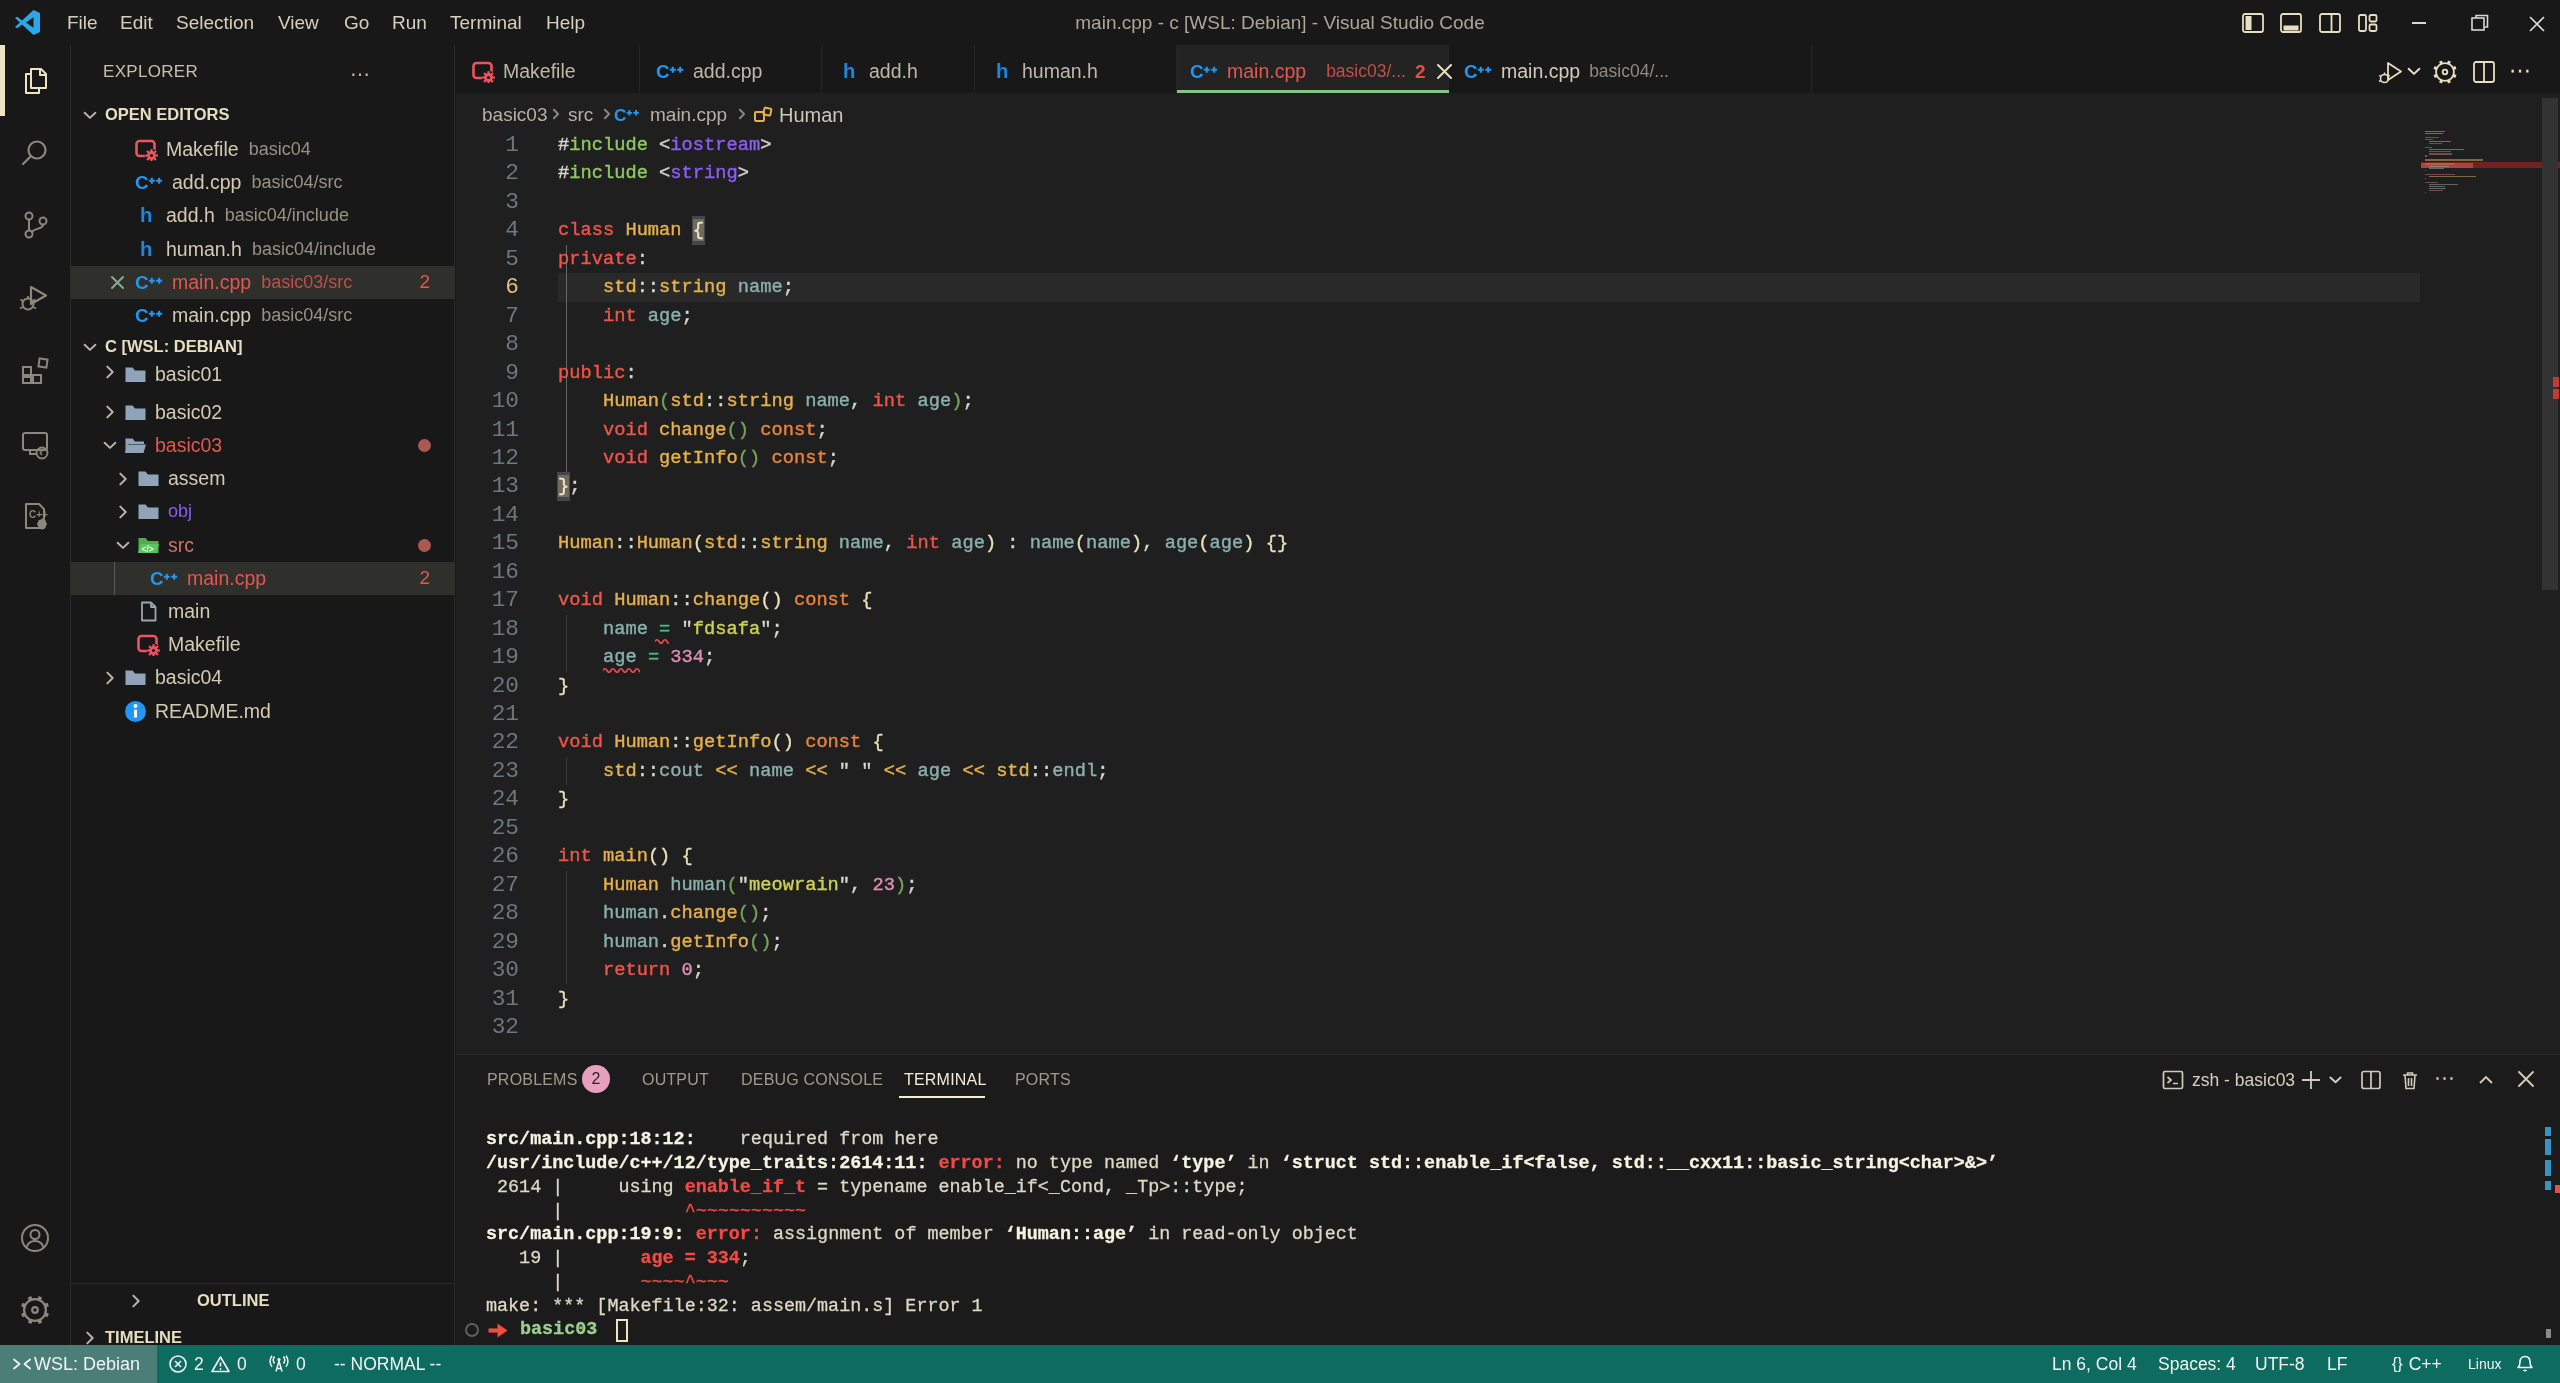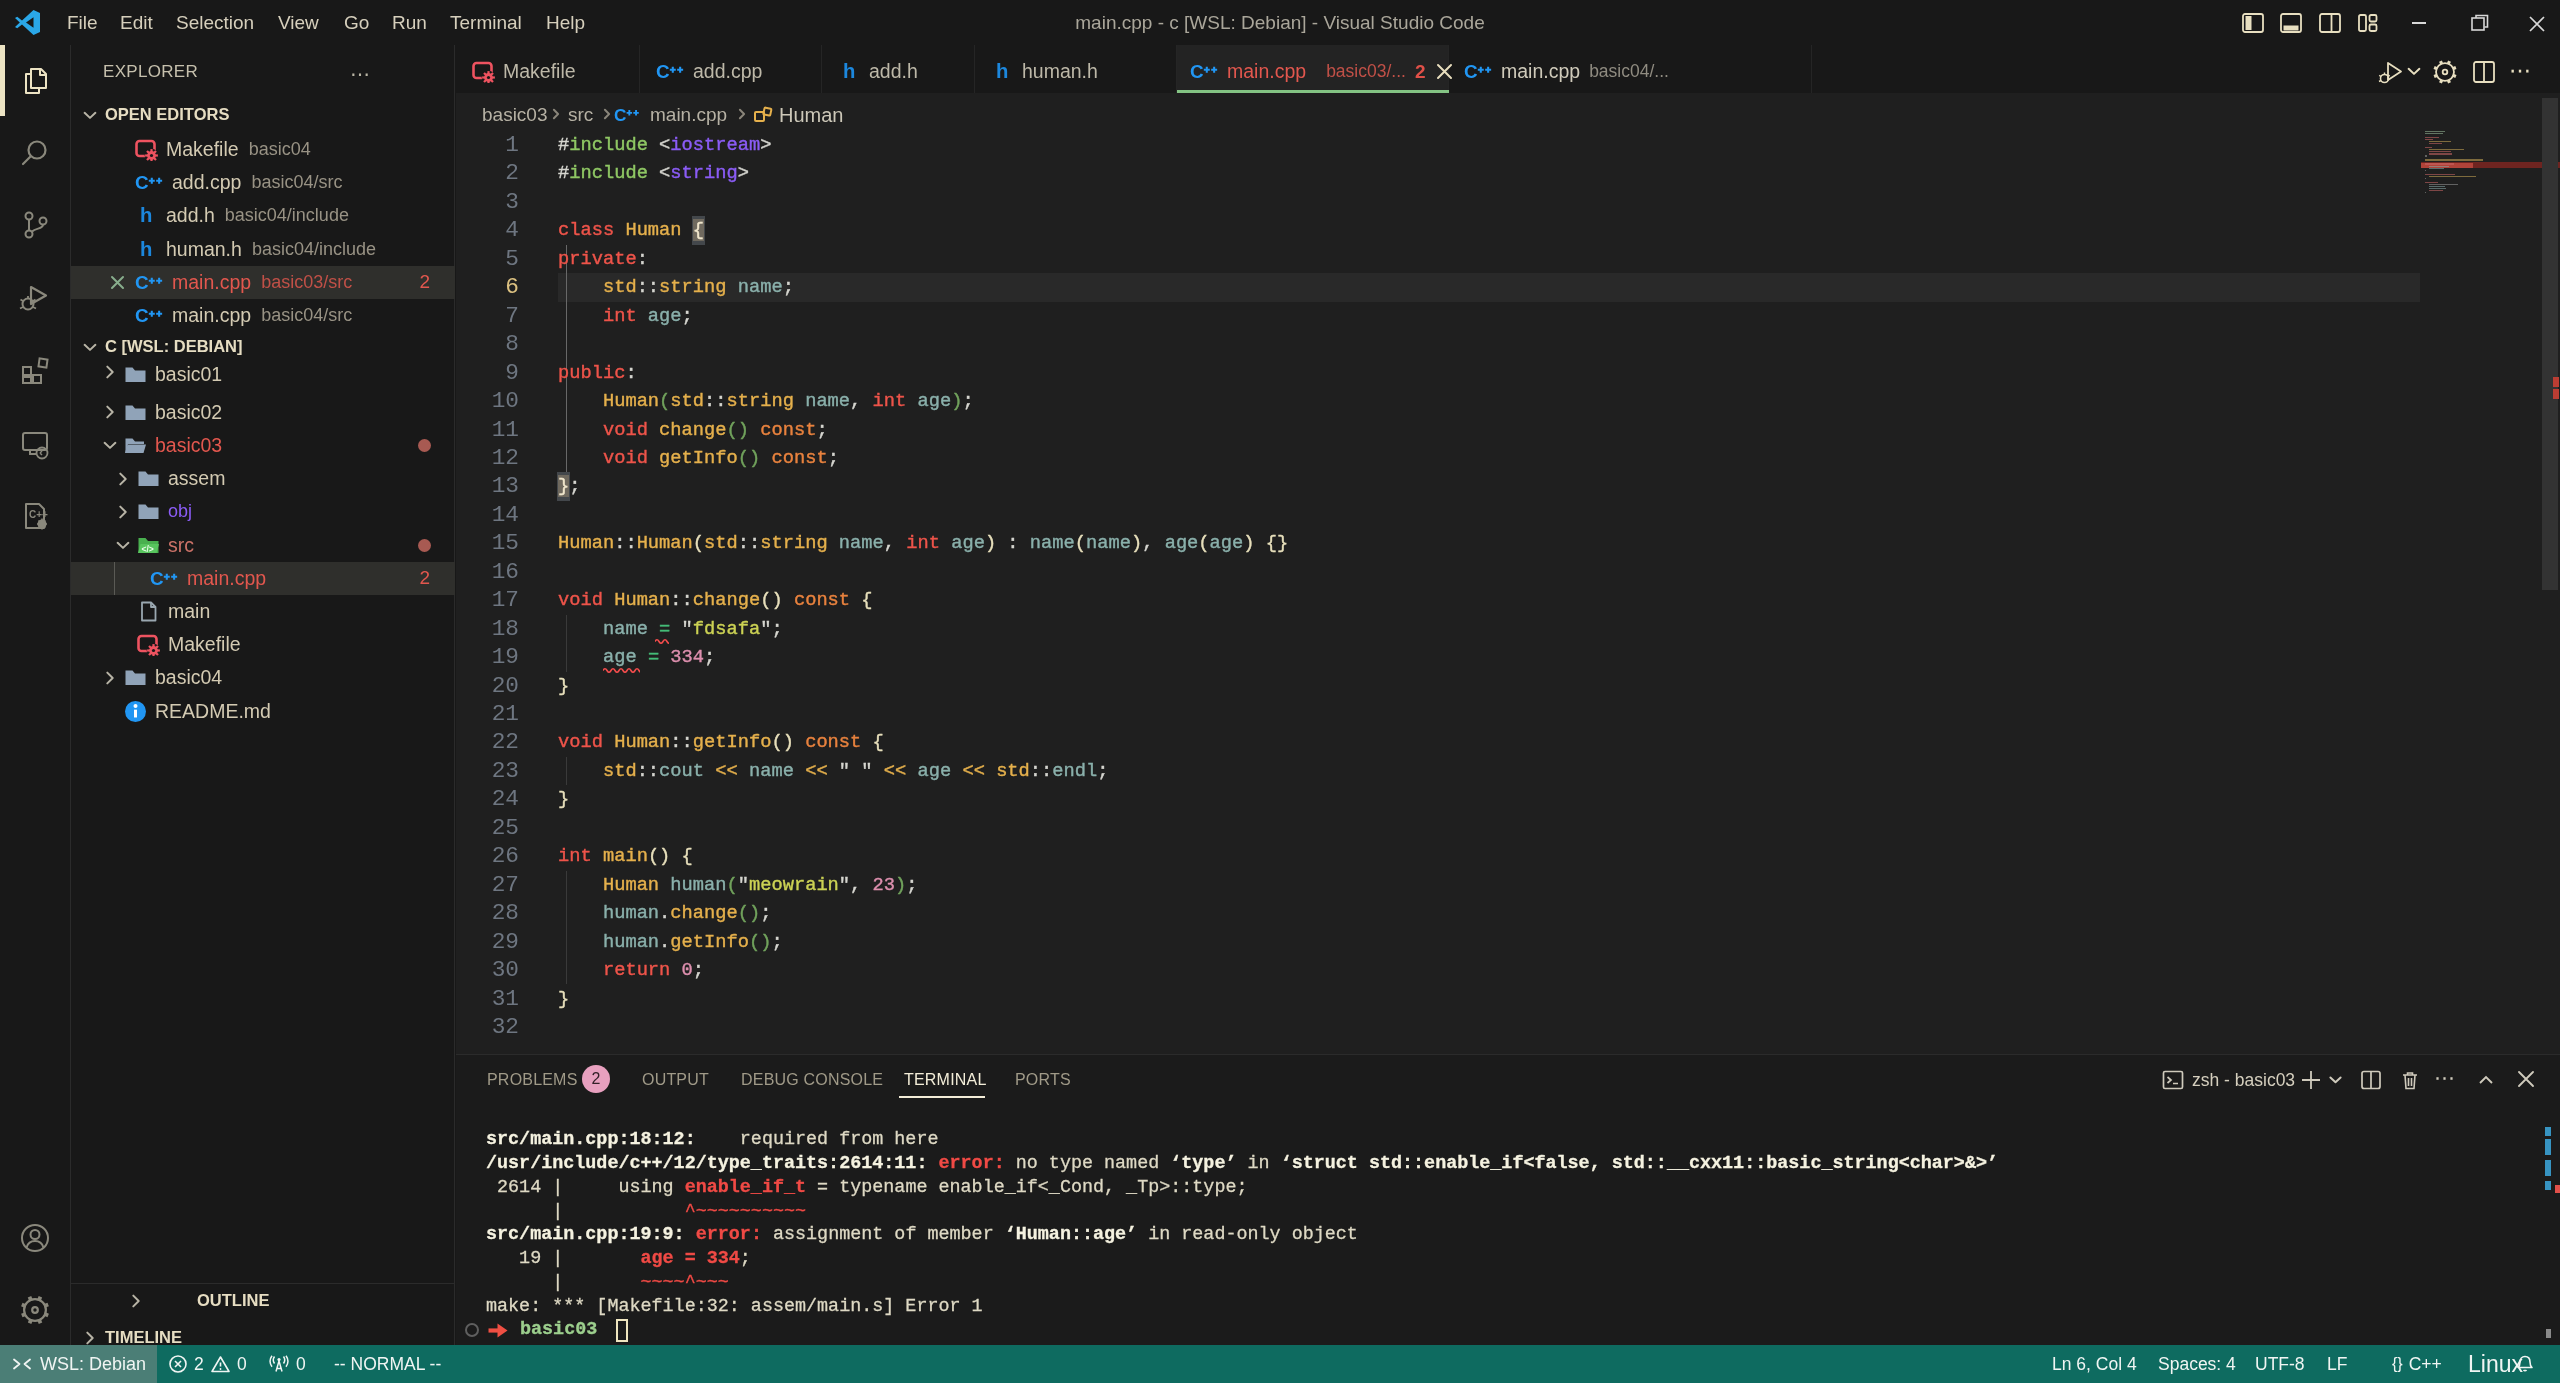--- a/index.html
+++ b/index.html
@@ -766,21 +766,21 @@
 <div style="position:absolute;left:2545px;top:1181px;width:6px;height:9px;background:#3794c2;"></div>
 <div style="position:absolute;left:2555px;top:1185px;width:5px;height:8px;background:#e1504a;"></div>
 <div style="position:absolute;left:2546px;top:1329px;width:5px;height:9px;background:#8a8a8a;"></div>
 <div style="position:absolute;left:0px;top:1345px;width:2560px;height:38px;background:#0e6b60;"></div>
 <div style="position:absolute;left:0px;top:1345px;width:157px;height:38px;background:#4b7e76;display:flex;align-items:center;">
     <span style="display:inline-block;width:20px;height:20px;margin-left:12px;line-height:0">
       <svg width="20" height="20" viewBox="0 0 20 20">
         <path d="M2 5.5 l5.5 4.5 -5.5 4.5 M18 5.5 l-5.5 4.5 5.5 4.5" fill="none" stroke="#f0f5f3" stroke-width="1.8" stroke-linejoin="round" stroke-linecap="round"></path>
       </svg>
     </span>
-    <span style="color:#f0f5f3;font-size:18px;margin-left:8px">WSL: Debian</span>
+    <span style="color:#f0f5f3;font-size:18px;margin-left:2px">WSL: Debian</span>
   </div>
 <div style="position:absolute;left:168px;top:1354px;width:20px;height:20px;">
     <svg width="20" height="20" viewBox="0 0 20 20">
       <circle cx="10" cy="10" r="8" fill="none" stroke="#f0f5f3" stroke-width="1.6"></circle>
       <path d="M7 7 l6 6 M13 7 l-6 6" stroke="#f0f5f3" stroke-width="1.6"></path>
     </svg>
   </div>
 <div style="position:absolute;left:194px;top:1345px;width:20px;height:38px;display:flex;align-items:center;color:#f0f5f3;font-size:17.5px;white-space:nowrap;">2</div>
 <div style="position:absolute;left:210px;top:1354px;width:21px;height:20px;">
     <svg width="21" height="20" viewBox="0 0 21 20">
@@ -801,18 +801,18 @@
 <div style="position:absolute;left:296px;top:1345px;width:20px;height:38px;display:flex;align-items:center;color:#f0f5f3;font-size:17.5px;white-space:nowrap;">0</div>
 <div style="position:absolute;left:334px;top:1345px;width:150px;height:38px;display:flex;align-items:center;color:#f0f5f3;font-size:17.5px;white-space:nowrap;">-- NORMAL --</div>
 <div style="position:absolute;left:2052px;top:1345px;width:120px;height:38px;display:flex;align-items:center;color:#f0f5f3;font-size:17.5px;white-space:nowrap;">Ln 6, Col 4</div>
 <div style="position:absolute;left:2158px;top:1345px;width:100px;height:38px;display:flex;align-items:center;color:#f0f5f3;font-size:17.5px;white-space:nowrap;">Spaces: 4</div>
 <div style="position:absolute;left:2255px;top:1345px;width:70px;height:38px;display:flex;align-items:center;color:#f0f5f3;font-size:17.5px;white-space:nowrap;">UTF-8</div>
 <div style="position:absolute;left:2327px;top:1345px;width:40px;height:38px;display:flex;align-items:center;color:#f0f5f3;font-size:17.5px;white-space:nowrap;">LF</div>
 <div style="position:absolute;left:2392px;top:1345px;width:60px;height:38px;display:flex;align-items:center;color:#f0f5f3;font-size:17.5px;">
     <span style="font-size:16px;color:#f0f5f3;letter-spacing:0px">{}</span>
     <span style="margin-left:6px">C++</span>
   </div>
-<div style="position:absolute;left:2468px;top:1345px;width:60px;height:38px;display:flex;align-items:center;color:#f0f5f3;font-size:23px;white-space:nowrap;">Linux</div>
+<div style="position:absolute;left:2468px;top:1345px;width:60px;height:38px;display:flex;align-items:center;color:#f0f5f3;font-size:14px;white-space:nowrap;">Linux</div>
 <div style="position:absolute;left:2515px;top:1354px;width:20px;height:20px;">
     <svg width="20" height="20" viewBox="0 0 20 20">
       <path d="M10 2.5 c3 0 5 2 5 5.5 0 3 0.8 4.5 2 5.5 H3 c1.2-1 2-2.5 2-5.5 0-3.5 2-5.5 5-5.5 Z" fill="none" stroke="#f0f5f3" stroke-width="1.6" stroke-linejoin="round"></path>
       <path d="M8.5 16 a1.8 1.8 0 0 0 3 0" fill="none" stroke="#f0f5f3" stroke-width="1.5"></path>
     </svg>
   </div>
 </body></html>

